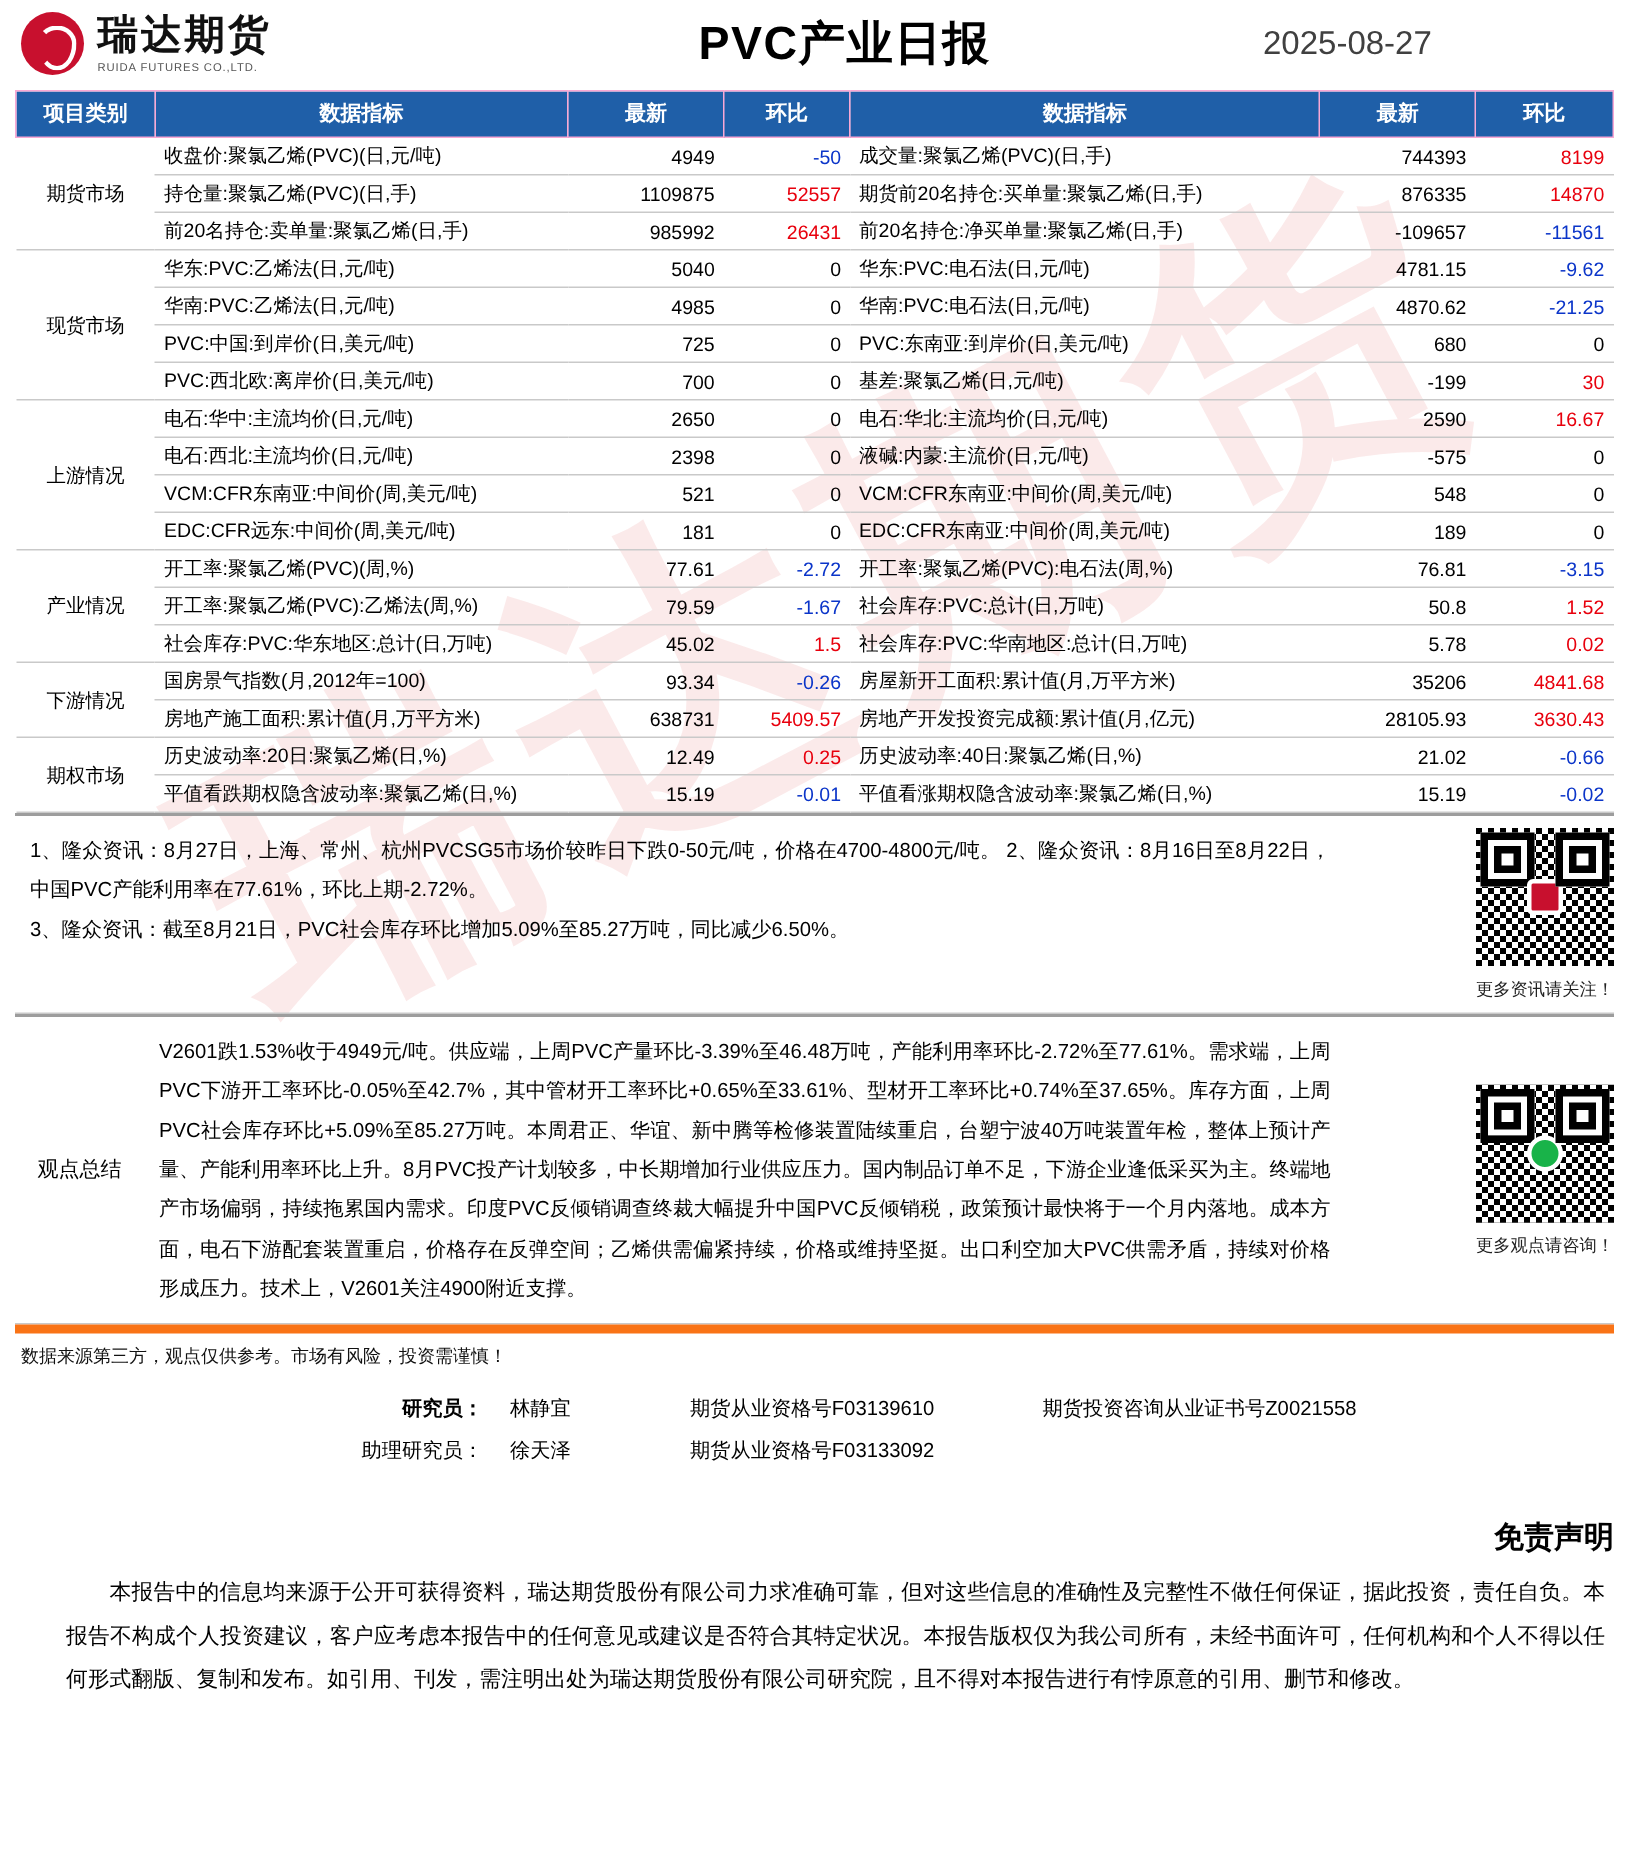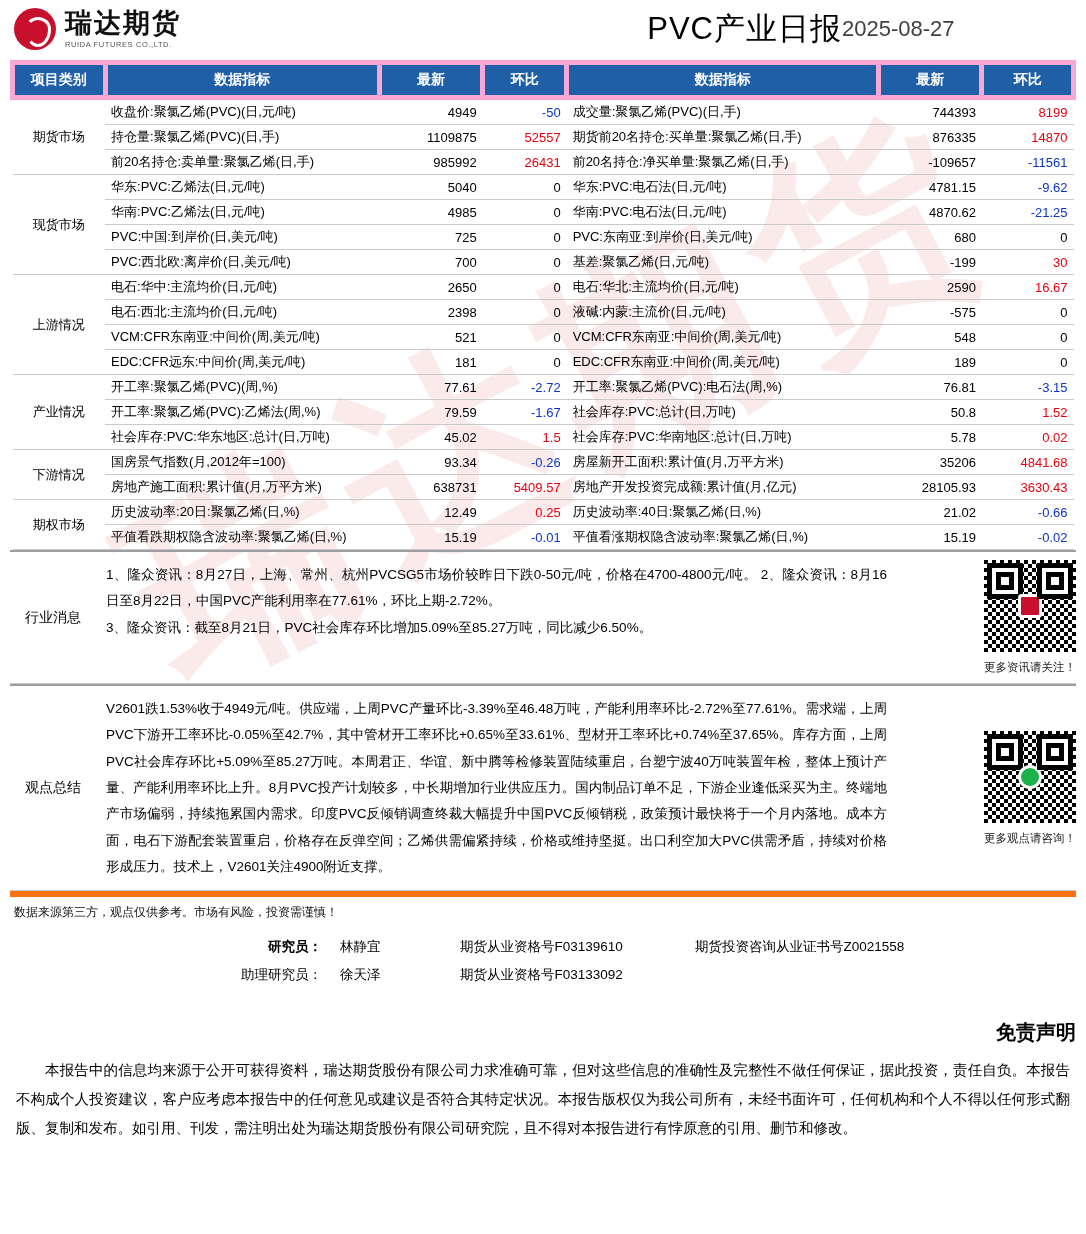--- a/index.html
+++ b/index.html
@@ -41,38 +41,38 @@
   }
   .brand-text { line-height: 1.05; }
   .brand-cn {
     font-size: 27px; font-weight: bold; letter-spacing: 2px;
     color: #111;
   }
   .brand-en {
     font-size: 7.5px; color: #555; letter-spacing: .6px; margin-top: 3px;
   }
   .doc-title {
-    flex: 1; text-align: right;
-    font-size: 31px; font-weight: normal; letter-spacing: 1px;
+    flex: 1; text-align: center;
+    font-size: 31px; font-weight: bold; letter-spacing: 1px;
   }
   .doc-date { width: 230px; font-size: 22px; color: #404040; padding-right: 6px;}
 
   
   table.main {
     width: 100%;
     border-collapse: collapse;
     table-layout: fixed;
   }
   table.main th {
     background: #1f5fa8;
     color: #fff;
     font-size: 14px;
     font-weight: bold;
     padding: 6px 6px;
-    border: 5px solid #f9a8d4;
+    border: 1px solid #f9a8d4;
     text-align: center;
   }
   table.main td {
     border-top: 1px solid #c9c9c9;
     border-bottom: 1px solid #c9c9c9;
     padding: 3px 6px;
     font-size: 13px;
     vertical-align: middle;
     height: 25px;
   }
@@ -177,20 +177,21 @@
   .res-cert2 { flex: 1; }
 
   
   .disc-title { font-size: 20px; font-weight: bold; margin: 26px 0 10px 6px; text-align: right; }
   .disc-body {
     font-size: 14.5px;
     line-height: 2.0;
     text-align: justify;
     padding: 0 6px 18px 6px;
     text-indent: 2em;
+    margin-left: 28px;
   }
 
   
   .watermark {
     position: absolute;
     left: 95px; top: 255px;
     font-size: 215px;
     font-weight: bold;
     color: rgba(224,96,96,0.13);
     transform: rotate(-28deg);
@@ -389,21 +390,20 @@
           <td class="num">15.19</td>
           <td class="num neg">-0.01</td>
           <td class="name">平值看涨期权隐含波动率:聚氯乙烯(日,%)</td>
           <td class="num">15.19</td>
           <td class="num neg">-0.02</td>
         </tr>
       </tbody>
   </table>
 
   <div class="block">
-    <div class="cat">行业消息</div>
     <div class="body" style="white-space:pre-line">1、隆众资讯：8月27日，上海、常州、杭州PVCSG5市场价较昨日下跌0-50元/吨，价格在4700-4800元/吨。 2、隆众资讯：8月16日至8月22日，中国PVC产能利用率在77.61%，环比上期-2.72%。
 3、隆众资讯：截至8月21日，PVC社会库存环比增加5.09%至85.27万吨，同比减少6.50%。</div>
     <div class="qr">
       <div class="qr-img">
           <span class="qr-badge"></span>
         </div>
       <div class="qr-cap">更多资讯请关注！</div>
     </div>
   </div>
 

